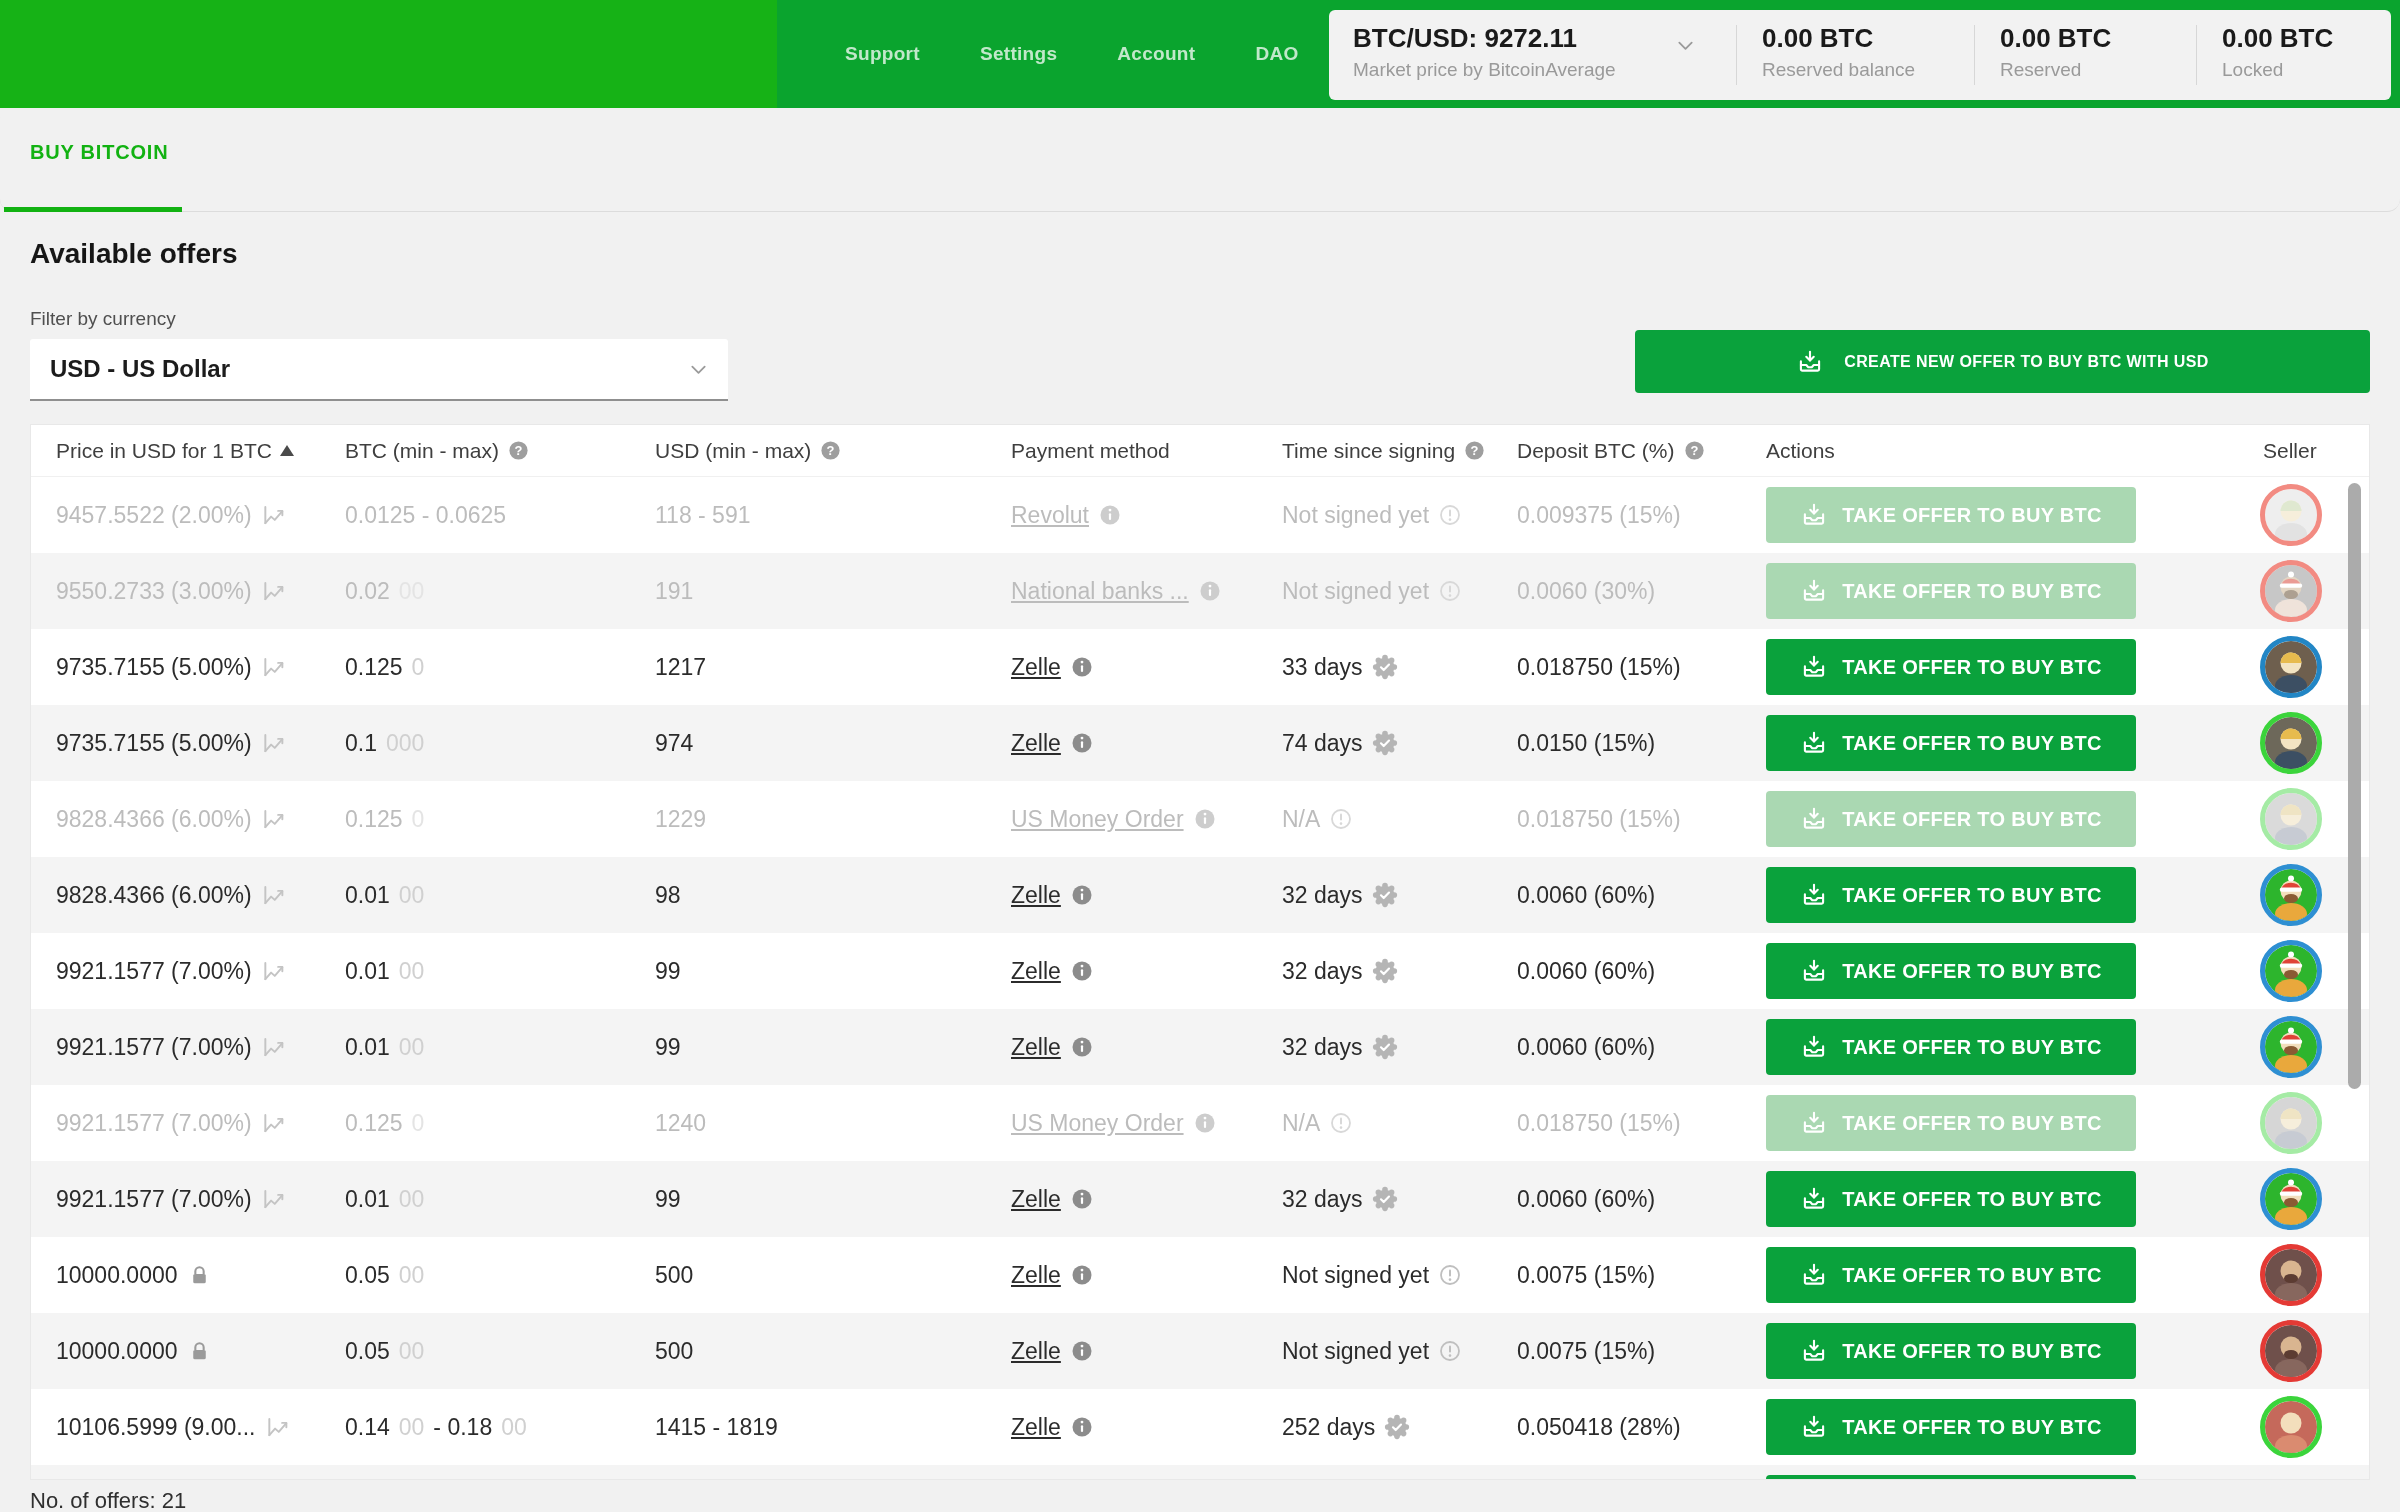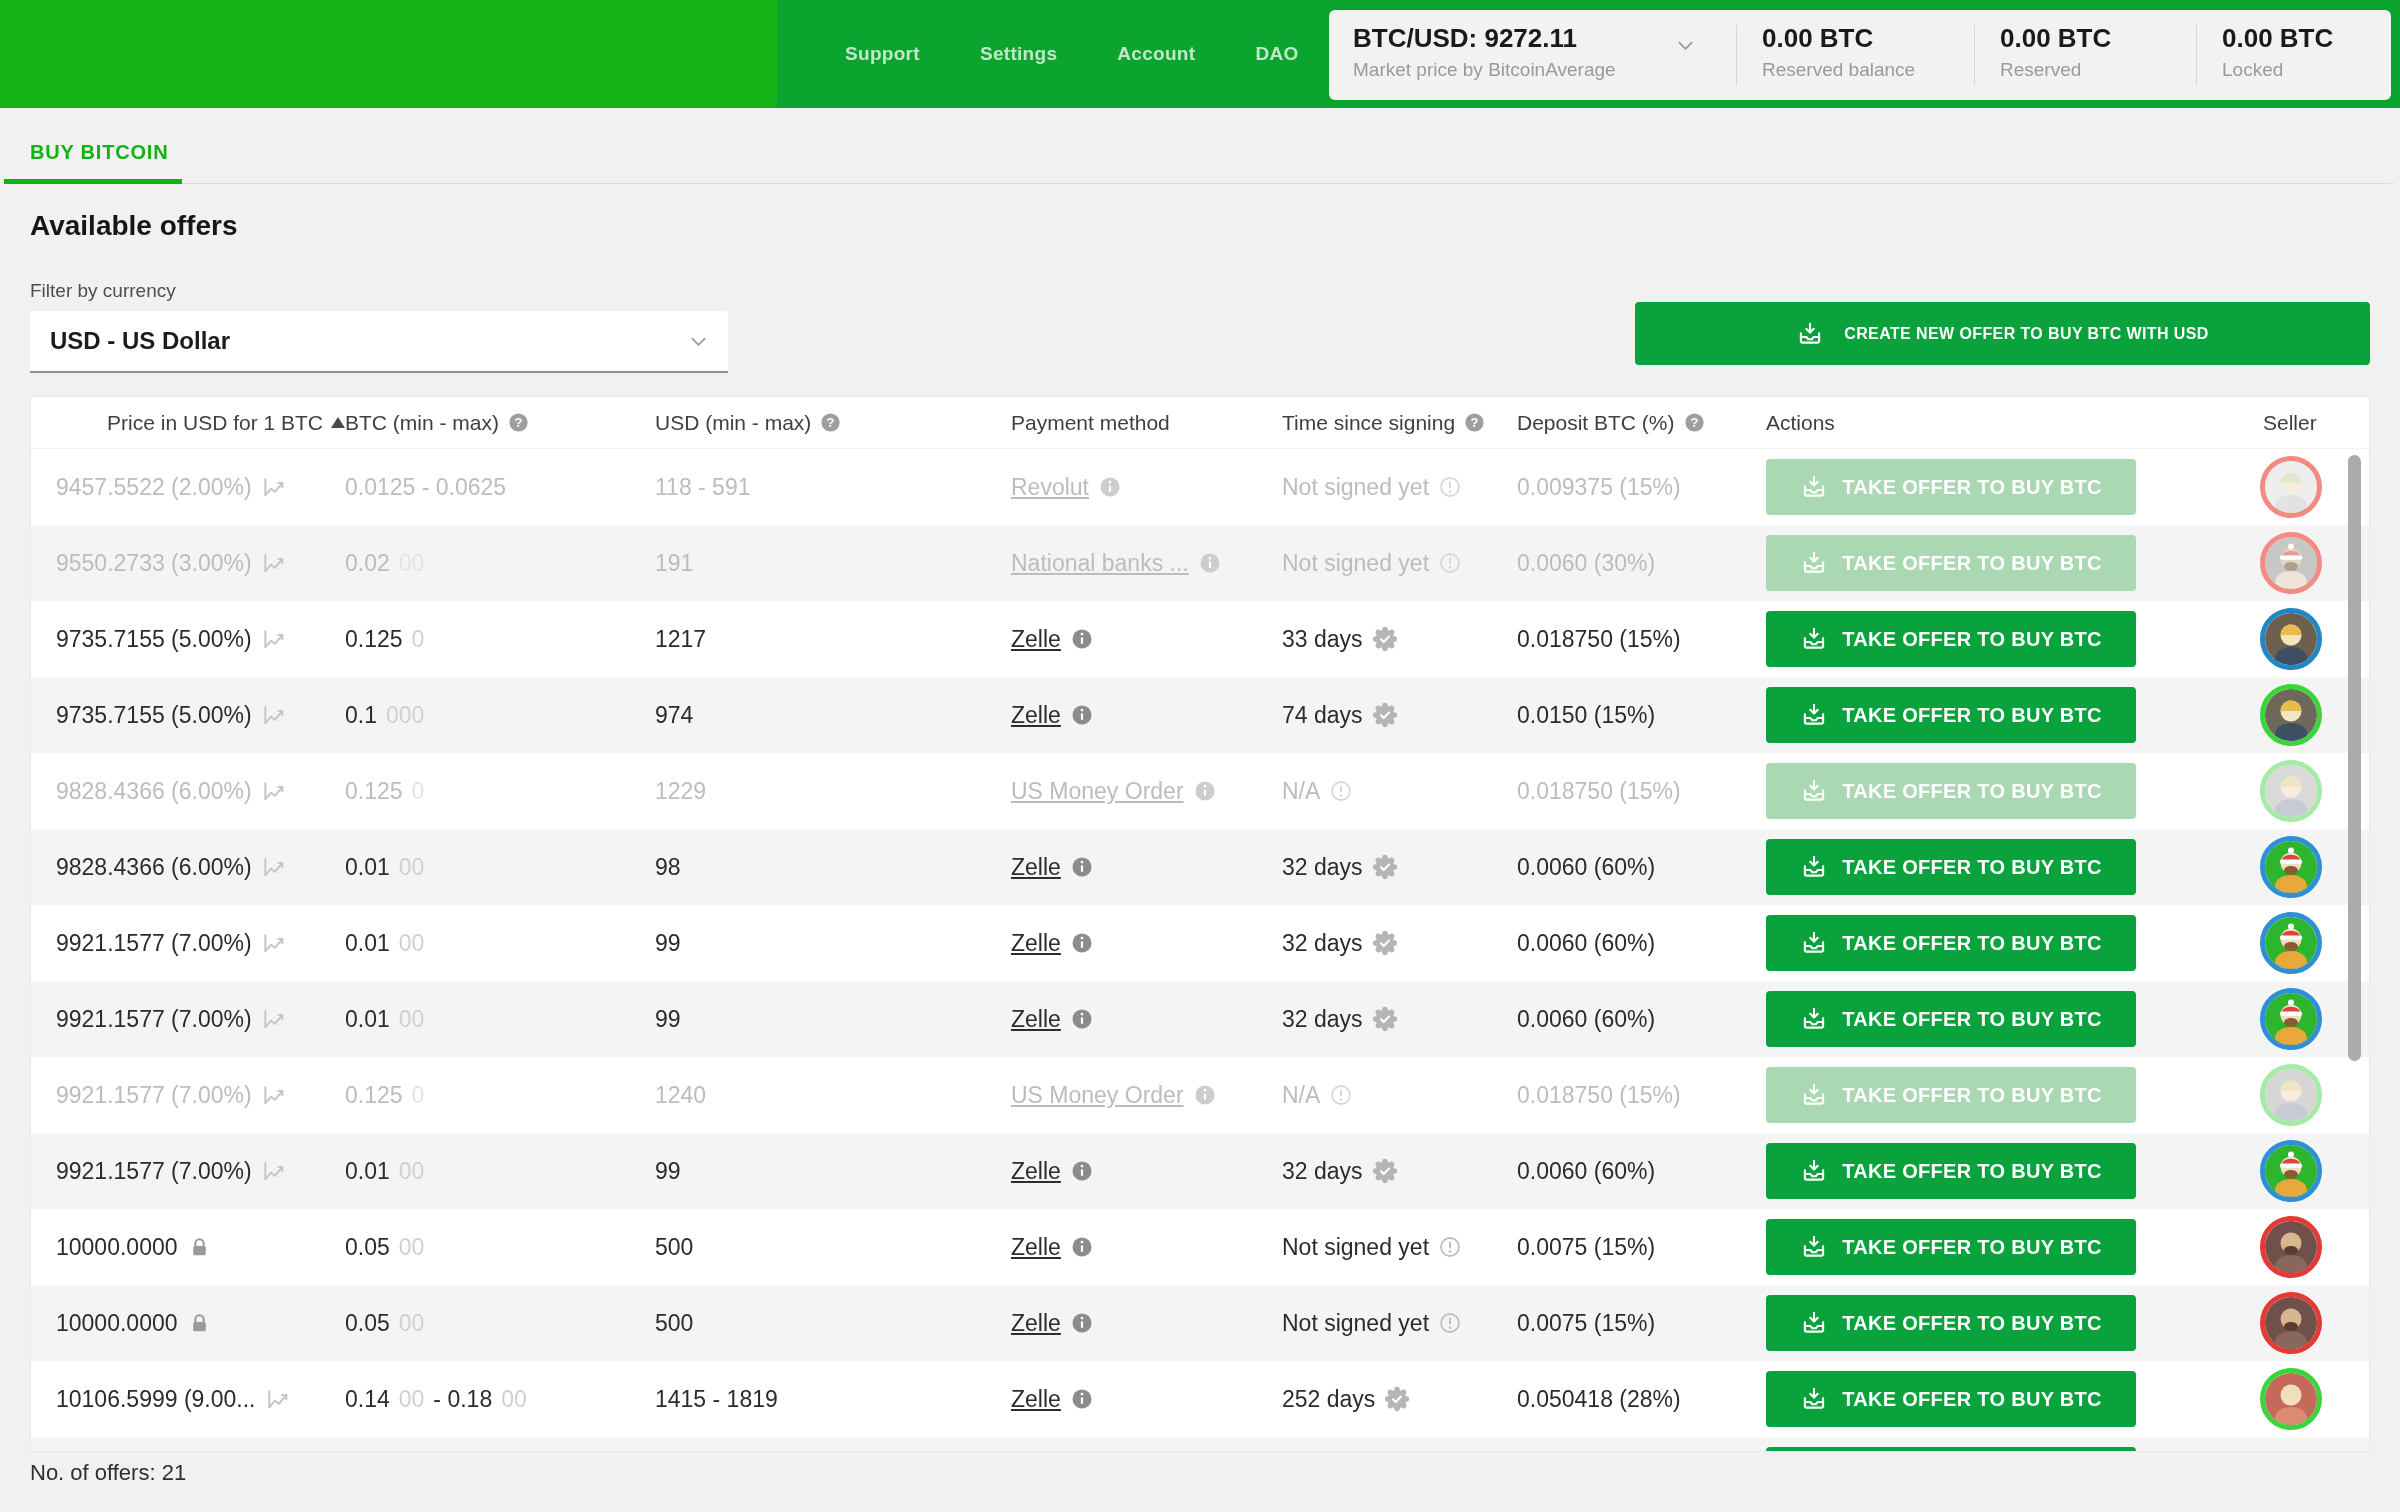--- a/index.html
+++ b/index.html
@@ -24,21 +24,21 @@
   .ticker{position:absolute; top:10px; right:9px; width:1062px; height:90px; background:#f2f2f2; border-radius:6px;
           display:flex; align-items:stretch;gap:15px;}
   .t-pair{width:402px; padding:13px 0 0 24px; position:relative; cursor:pointer;}
   .t-val{font-size:26px; font-weight:700; color:#1a1a1a; white-space:nowrap;}
   .t-sub{font-size:19px; color:#9a9a9a; margin-top:5px; white-space:nowrap;}
   .t-chev{position:absolute; right:22px; top:22px;}
   .t-bal{position:relative; padding:13px 0 0 26px;}
   .t-bal::before{content:''; position:absolute; left:0; top:15px; bottom:15px; width:1px; background:#d7d7d7;}
 
   
-  .subtabs{height:76px; background:var(--page-bg); border-bottom:1px solid #dcdcdc; position:relative;border-radius:13px;}
+  .subtabs{height:104px; background:var(--page-bg); border-bottom:1px solid #dcdcdc; position:relative;border-radius:13px;}
   .subtab-label{position:absolute; left:30px; top:0; height:88px; line-height:88px;
                 color:var(--accent); font-weight:700; font-size:20px; letter-spacing:.8px; cursor:pointer;}
   .subtab-underline{position:absolute; left:4px; bottom:-1px; width:178px; height:5px; background:var(--accent);}
 
   
   .content{position:relative; height:1316px; background:var(--page-bg);}
   .page-title{position:absolute; top:26px; left:30px; font-size:28px; font-weight:700; color:#161616;}
   .filter{position:absolute; top:96px;}
   .filter-label{font-size:19px; color:#4f4f4f;}
   .select{margin-top:9px; height:62px; background:#fff; border-bottom:2px solid #8f8f8f; border-radius:3px 3px 0 0;
@@ -50,21 +50,21 @@
   .create-btn{position:absolute; top:118px; left:1635px; width:735px; height:63px; background:var(--btn-green);
               border:none; border-radius:4px; color:#fff; font-family:inherit; font-size:16px; font-weight:700;
               letter-spacing:.4px; display:flex; align-items:center; justify-content:center; gap:20px; cursor:pointer;}
 
   
   .table-card{position:absolute; top:212px; left:30px; width:2340px; height:1056px; background:#fff;
               border:1px solid #e8e8e8; overflow:hidden;}
   .grid{display:grid; grid-template-columns:314px 310px 356px 271px 235px 249px 380px 1fr; align-items:center;}
   .thead{height:52px; font-size:21px; font-weight:500; color:#3f3f3f; border-bottom:1px solid #f0f0f0;}
   .th{display:flex; align-items:center; gap:8px; white-space:nowrap; cursor:pointer;}
-  .th.c-price{justify-content:flex-end;}
+  .th.c-price{}
   .th.c-seller{padding-left:117px; cursor:default;}
   .th.c-actions{cursor:default;}
   .sort-asc{width:0; height:0; border-left:7px solid transparent; border-right:7px solid transparent;
             border-bottom:11px solid #4a4a4a; display:inline-block;}
   .row{height:76px; font-size:23px; font-weight:500; color:#2b2b2b;}
   .row.alt{background:#f4f4f4;}
   .row.faded{color:#bcbcbc;}
   .cell{display:flex; align-items:center; gap:9px; white-space:nowrap; overflow:hidden;}
   .c-price{padding-left:25px;}
   .dim{color:#d0d0d0;}

